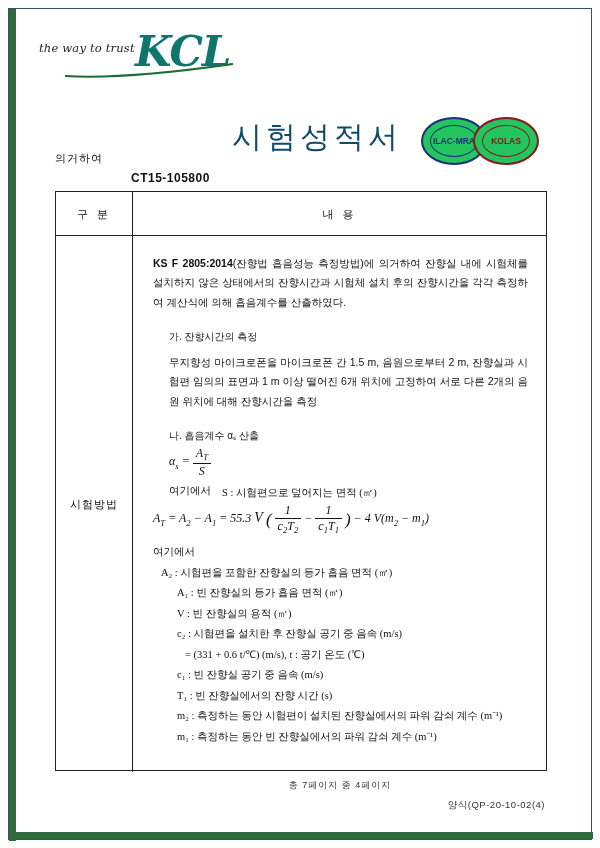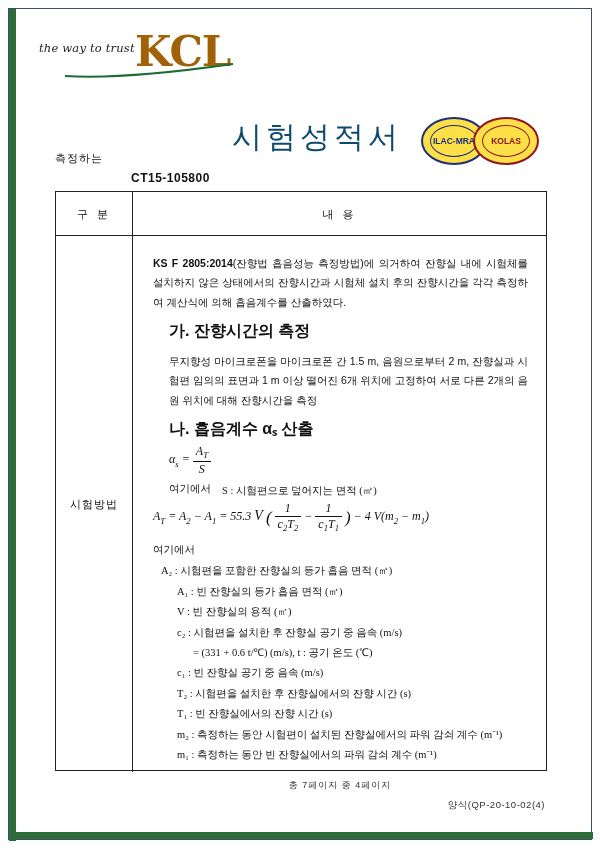--- a/index.html
+++ b/index.html
@@ -36,23 +36,24 @@
     position:absolute;left:0;top:8px;
     font-family:"DejaVu Serif", serif;
     font-style:italic;
     font-size:11.5px;
     color:#1a1a1a;
     letter-spacing:.2px;
   }
   .logo .kcl{
     position:absolute;left:96px;top:-6px;
     font-family:"DejaVu Serif", serif;
+    font-style:italic;
     font-weight:bold;
     font-size:42px;
-    color:#a16207;
+    color:#0f766e;
     letter-spacing:-1px;
   }
   .logo .swoosh{
     position:absolute;left:26px;top:30px;width:170px;height:16px;
   }
   
   .doc-title{
     position:absolute;left:0;top:108px;width:584px;
     text-align:center;
     font-size:30px;
@@ -70,21 +71,21 @@
     position:absolute;left:122px;top:141px;
     font-size:12px;font-weight:bold;letter-spacing:.5px;margin-top:21px;
   }
   
   .seals{position:absolute;right:40px;top:108px;width:130px;height:48px;}
   .seal{
     position:absolute;top:0;width:62px;height:44px;border-radius:50%;
     border:2px solid #1b2f7a;
     display:flex;align-items:center;justify-content:center;
     font-size:9px;font-weight:bold;color:#1b2f7a;
-    background:#fde047;
+    background:#22c55e;
   }
   .seal.ilac{left:0;}
   .seal.kolas{left:52px;border-color:#8f1620;color:#8f1620;}
   .seal .inner{
     border-radius:50%;
     width:46px;height:30px;
     border:1px solid currentColor;
     display:flex;align-items:center;justify-content:center;
     text-align:center;line-height:1;
     font-size:8.5px;
@@ -121,23 +122,23 @@
   .content{
     position:absolute;left:77px;top:44px;right:0;bottom:0;
     padding:18px 18px 10px 20px;
     box-sizing:border-box;
     font-size:10.5px;
     line-height:1.85;
   }
   .para{ text-align:justify; }
   .b{font-weight:bold;margin-top:32px;}
   .sec{
-    margin-top:4px;
-    font-weight:bold;
-    font-size:16px;
+    margin-top:16px;
+    font-weight:normal;
+    font-size:10px;
   }
   .sec-body{margin-top:6px;}
   .indent1{margin-left:16px;}
   .mathline{
     font-family:"Liberation Serif", serif;
     font-style:italic;
     font-size:12px;
     line-height:2.0;
   }
   .frac{
@@ -175,21 +176,21 @@
   <div class="logo">
     <div class="tagline">the way to trust</div>
     <div class="kcl">KCL</div>
     <svg class="swoosh" viewBox="0 0 170 16">
       <path d="M0 13 C 45 16, 105 10, 168 1" stroke="#1f6b35" stroke-width="2.2" fill="none"></path>
     </svg>
   </div>
 
   <div class="doc-title">시험성적서</div>
 
-  <div class="rep-label">측정하는</div>
+  <div class="rep-label">의거하여</div>
   <div class="rep-value">CT15-105800</div>
 
   <div class="seals">
     <div class="seal ilac">
       <div class="inner">ILAC-MRA</div>
     </div>
     <div class="seal kolas">
       <div class="inner">KOLAS</div>
     </div>
   </div>
@@ -239,23 +240,22 @@
         − 4 V(m<sub>2</sub> − m<sub>1</sub>)
       </div>
 
       <div style="margin-top:4px;">
         <span>여기에서</span>
         <span class="deflist" style="display:inline-block;vertical-align:top;margin-left:8px;">
           <div>A₂ : 시험편을 포함한 잔향실의 등가 흡음 면적 (㎡)</div>
           <div style="margin-left:16px;">A₁ : 빈 잔향실의 등가 흡음 면적 (㎡)</div>
           <div style="margin-left:16px;">V : 빈 잔향실의 용적 (㎥)</div>
           <div style="margin-left:16px;">c₂ : 시험편을 설치한 후 잔향실 공기 중 음속 (m/s)</div>
-          <div style="margin-left:32px;">= (331 + 0.6 t/℃) (m/s), t : 공기 온도 (℃)</div>
+          <div style="margin-left:24px;">= (331 + 0.6 t/℃) (m/s), t : 공기 온도 (℃)</div>
           <div style="margin-left:16px;">c₁ : 빈 잔향실 공기 중 음속 (m/s)</div>
-          <div style="margin-left:16px;">T₂ : 시험편을 설치한 후 잔향실에서의 잔향 시간 (s)</div>
           <div style="margin-left:16px;">T₁ : 빈 잔향실에서의 잔향 시간 (s)</div>
           <div style="margin-left:16px;">m₂ : 측정하는 동안 시험편이 설치된 잔향실에서의 파워 감쇠 계수 (m⁻¹)</div>
           <div style="margin-left:16px;">m₁ : 측정하는 동안 빈 잔향실에서의 파워 감쇠 계수 (m⁻¹)</div>
         </span>
       </div>
 
     </div>
   </div>
 
   <div class="foot-center">총 7페이지 중 4페이지</div>

